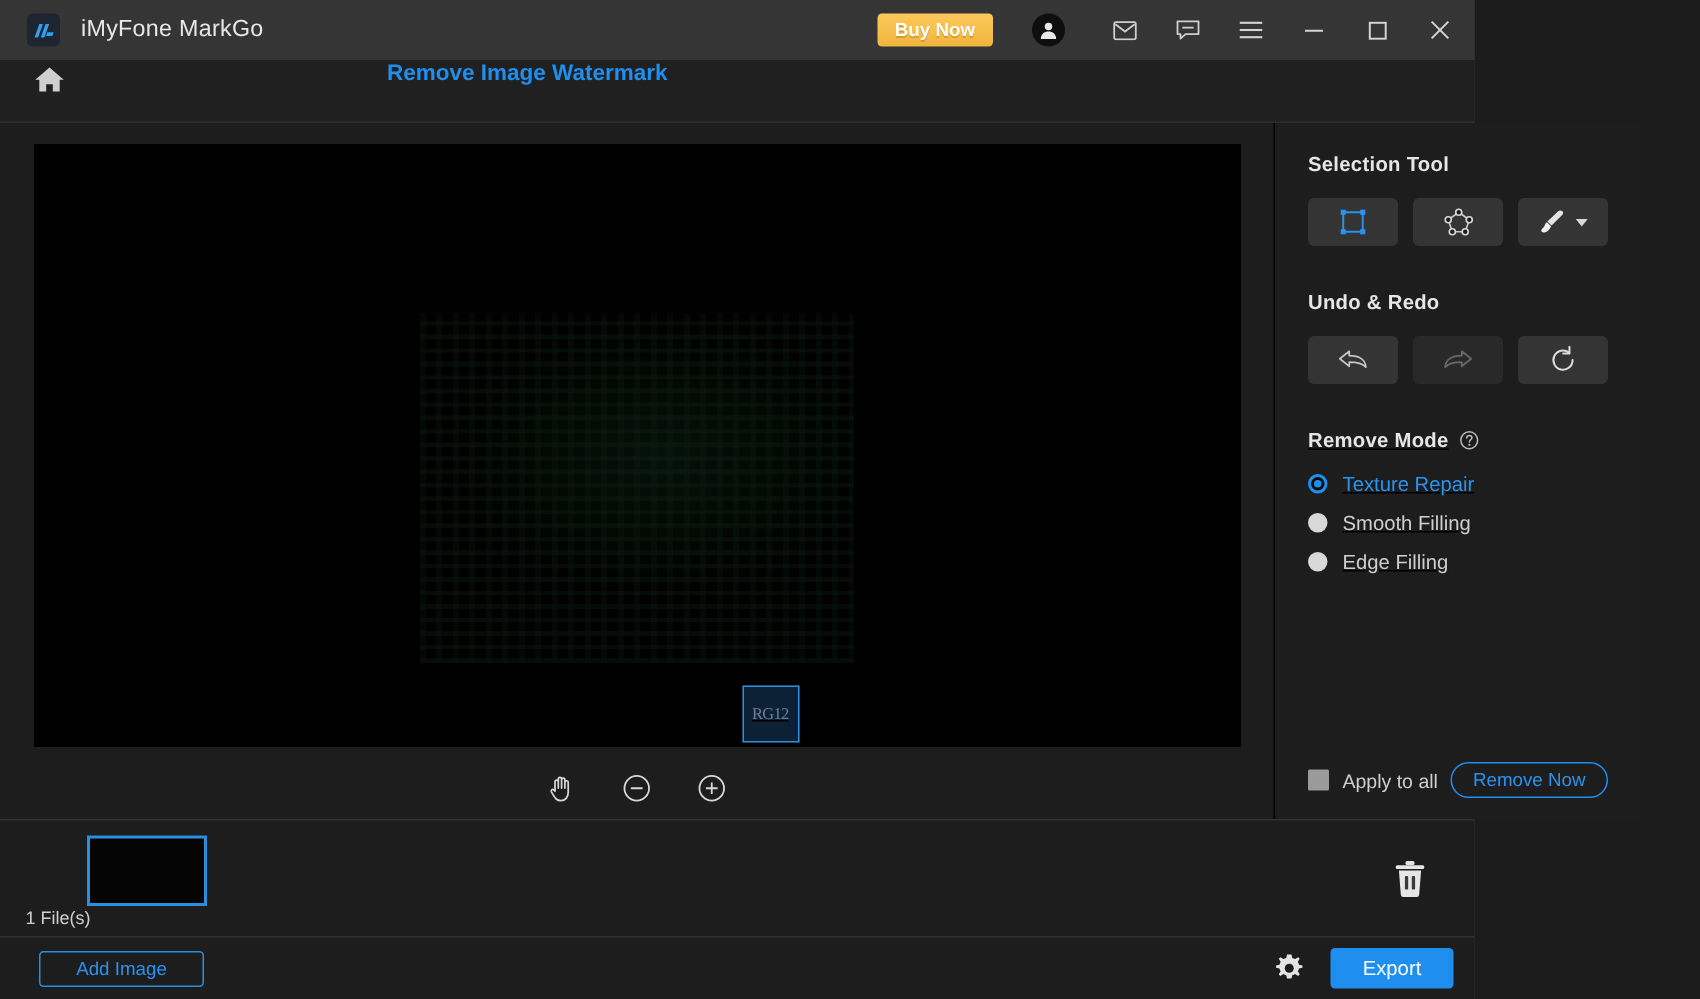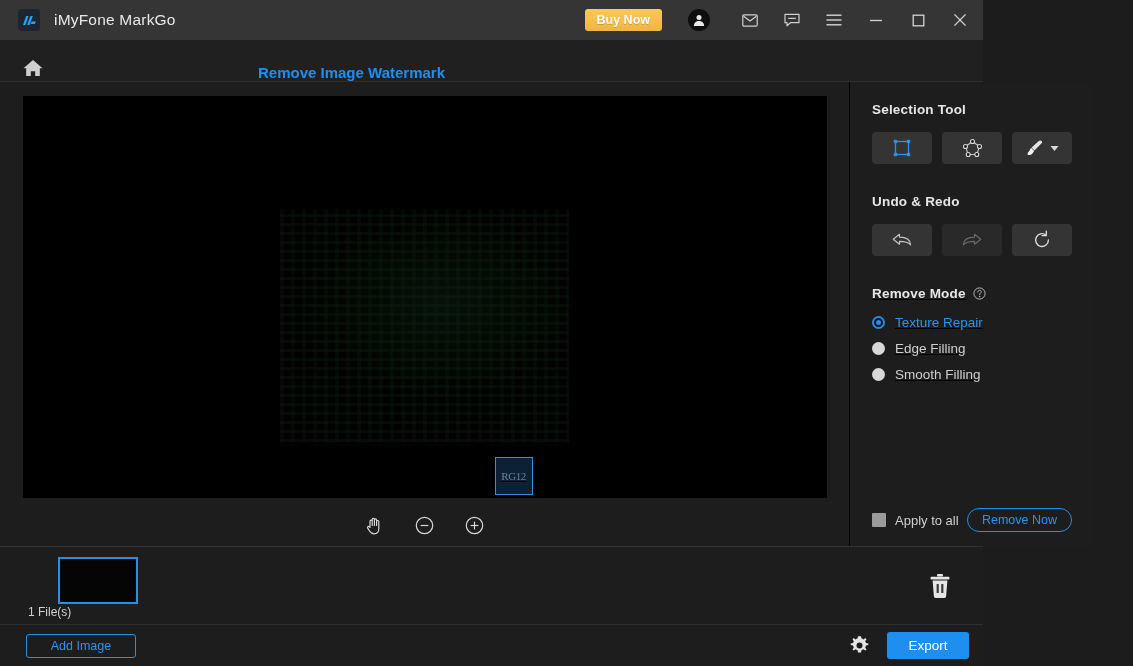--- a/index.html
+++ b/index.html
@@ -65,21 +65,21 @@
     width: 30px; height: 34px;
     display: flex; align-items: center; justify-content: center;
     cursor: pointer;
   }
 
   
   .subheader {
     height: 42px; flex: 0 0 42px;
     background: #202020;
     border-bottom: 1px solid #2e2e2e;
-    display: flex; align-items: flex-end;
+    display: flex; align-items: flex-start;
     position: relative;
   }
   .home-btn {
     margin-left: 20px;
     width: 26px; height: 26px;
     display: flex; align-items: center; justify-content: center;
     cursor: pointer;
   }
   .page-title {
     position: absolute;
@@ -226,21 +226,21 @@
     border-top: 1px solid #313131;
     position: relative;
     padding: 10px 0 0 58px;
   }
   .thumb {
     width: 80px; height: 47px;
     border: 2px solid #2a8fe0;
     background: #050505;
   }
   .file-count {
-    position: absolute; left: 28px; bottom: 5px;
+    position: absolute; left: 17px; bottom: 5px;
     color: #d0d0d0; font-size: 12px;
   }
   .trash-btn {
     position: absolute; right: 28px; top: 50%;
     transform: translateY(-50%);
     width: 30px; height: 30px;
     display: flex; align-items: center; justify-content: center;
     cursor: pointer;
   }
 
@@ -470,25 +470,25 @@
           </span>
         </div>
 
         <div class="radio-list">
           <div class="radio-item active">
             <span class="radio-dot"></span>
             <span class="radio-label">Texture Repair</span>
           </div>
           <div class="radio-item">
             <span class="radio-dot"></span>
-            <span class="radio-label">Edge Filling</span>
+            <span class="radio-label">Smooth Filling</span>
           </div>
           <div class="radio-item">
             <span class="radio-dot"></span>
-            <span class="radio-label">Smooth Filling</span>
+            <span class="radio-label">Edge Filling</span>
           </div>
         </div>
       </div>
 
       <div class="panel-bottom">
         <div class="apply-all">
           <span class="checkbox"></span>
           <span class="apply-label">Apply to all</span>
         </div>
         <button class="remove-now">Remove Now</button>

